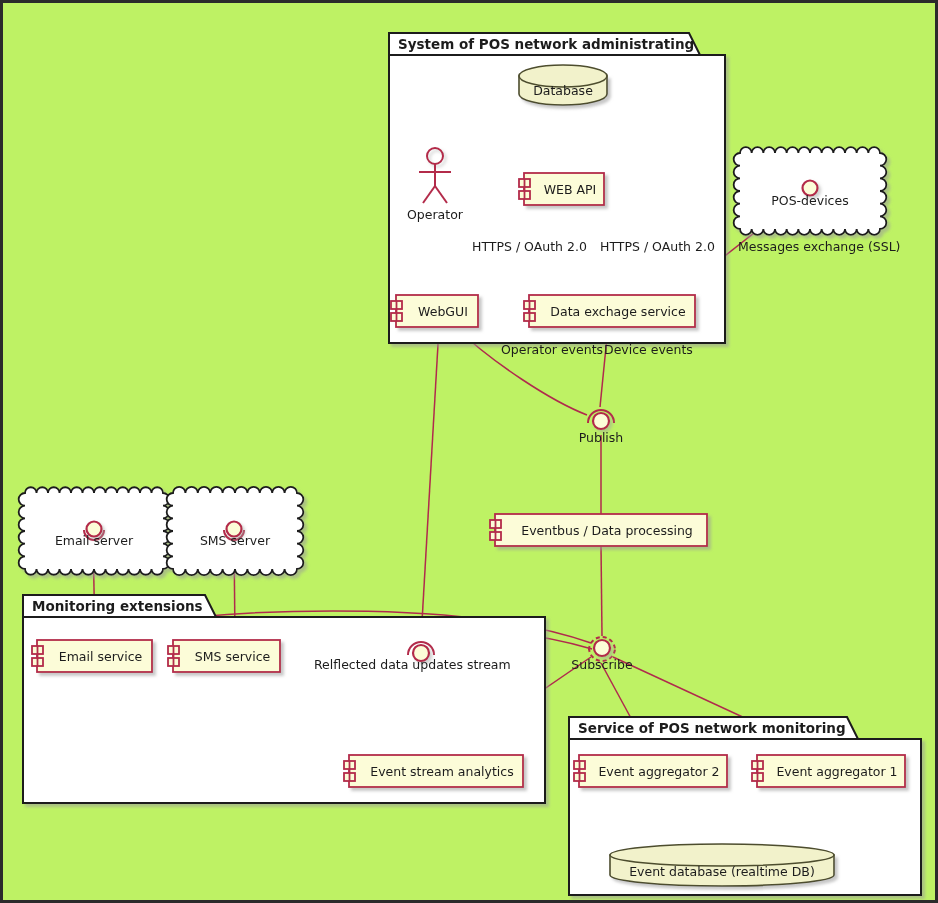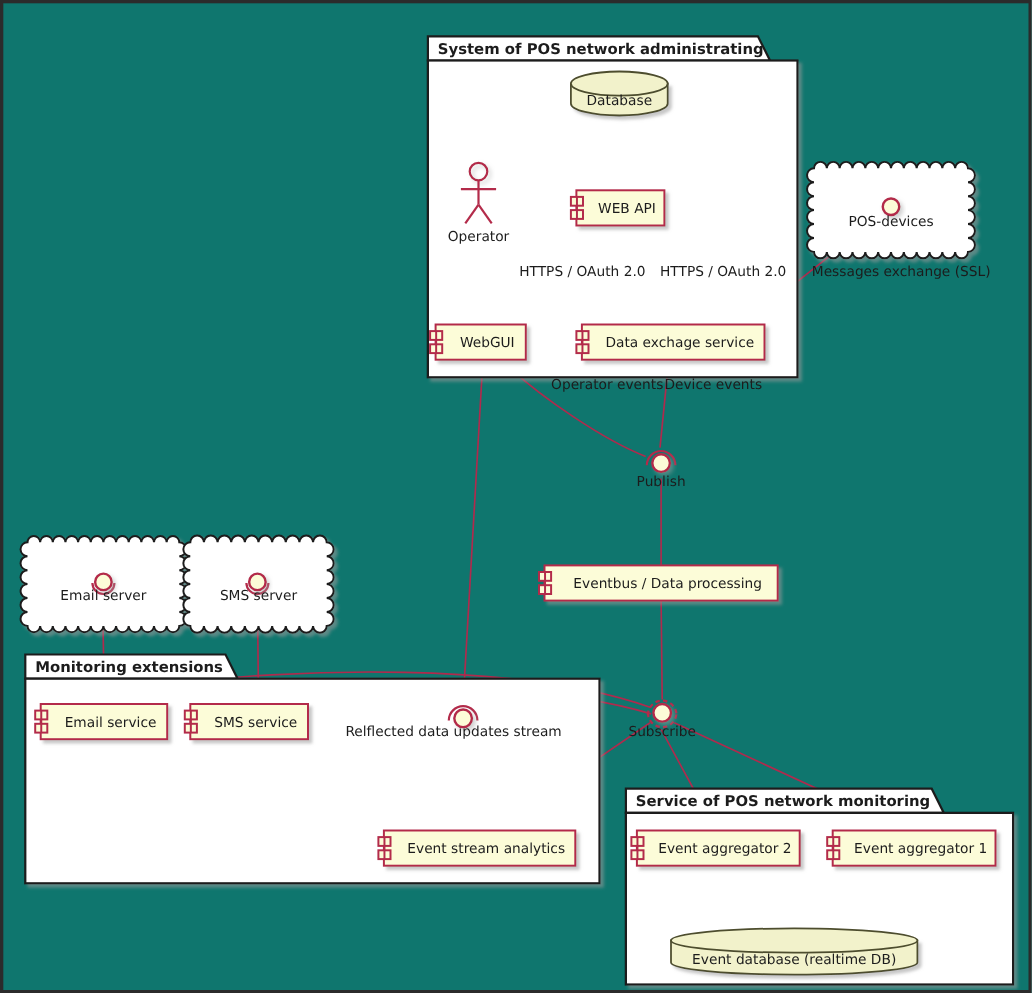--- a/index.html
+++ b/index.html
@@ -5,21 +5,21 @@
 <style>
   html,body{margin:0;padding:0;background:#ffffff;}
   body{
     font-family:"DejaVu Sans","Liberation Sans",sans-serif;
     -webkit-font-smoothing:antialiased;
   }
   #canvas{
     position:relative;
     width:938px;
     height:903px;
-    background:#0f766e;
+    background:#bef264;
     box-sizing:border-box;
     border:3px solid #2b2b2b;
     overflow:hidden;
   }
   #svgroot{position:absolute;left:0;top:0;width:938px;height:903px;}
 </style>
 </head>
 <body>
 
 <div id="canvas">

